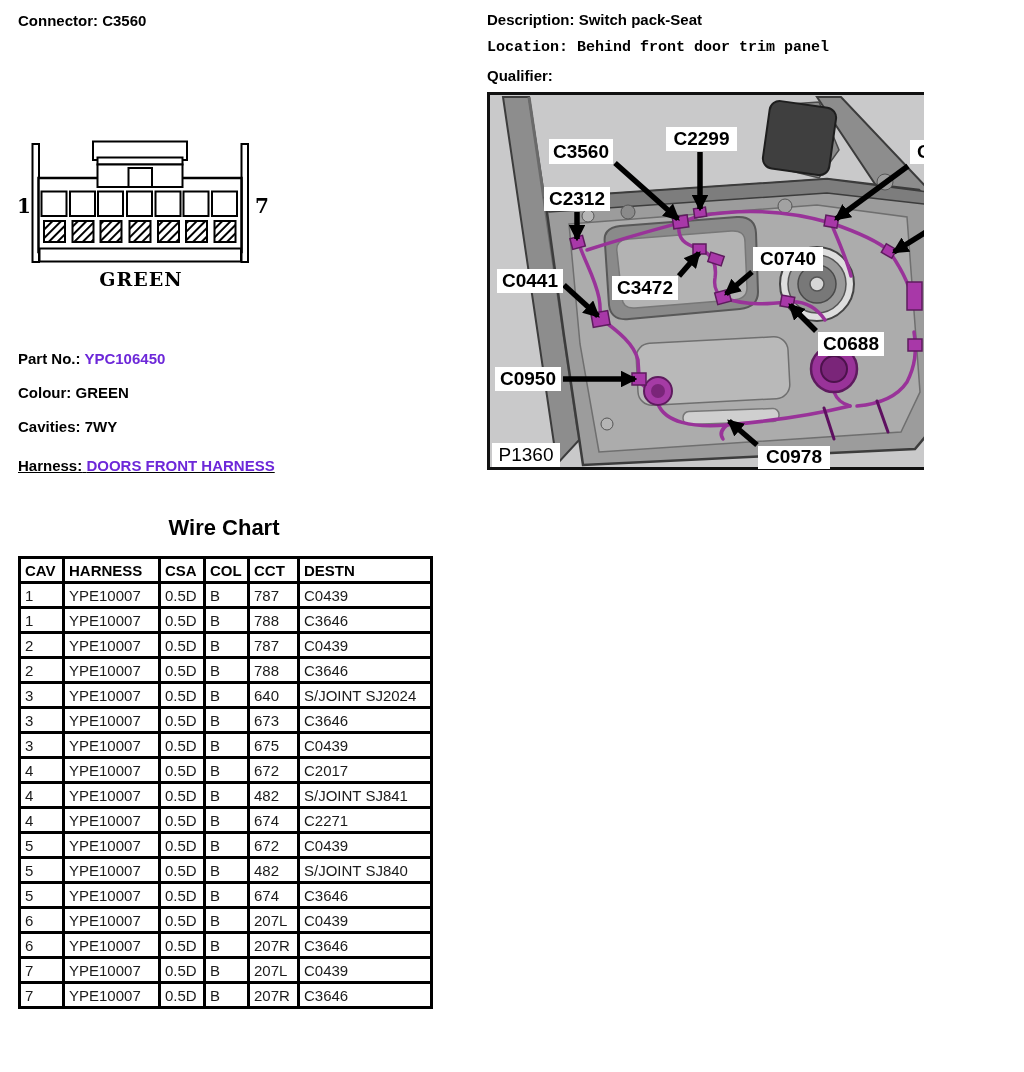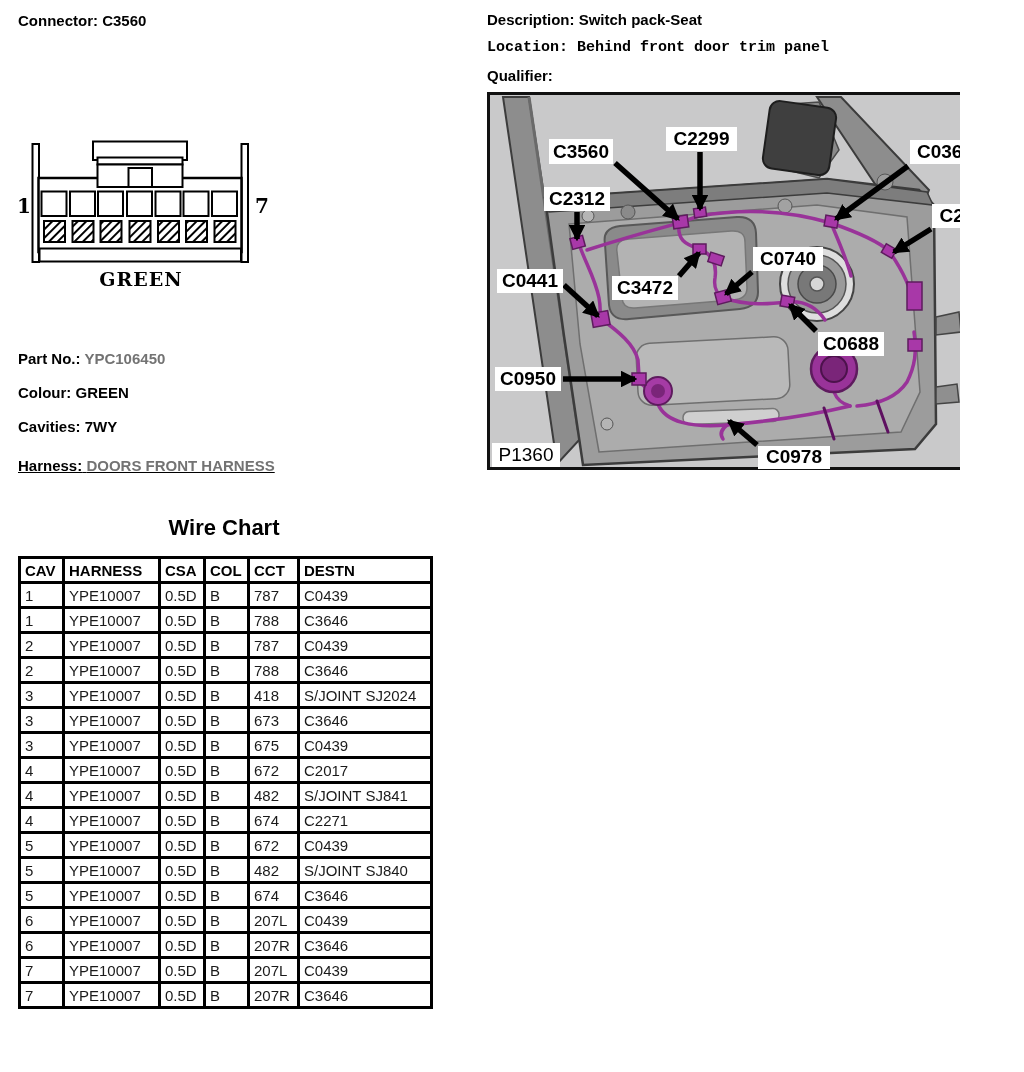--- a/index.html
+++ b/index.html
@@ -1,20 +1,20 @@
 <!DOCTYPE html>
 <html><head>
 <meta charset="utf-8">
 <style>
   html,body{margin:0;padding:0;background:#fff;}
   .page{position:relative;width:924px;height:1072px;background:#ffffff;
-        font-family:"Liberation Sans",sans-serif;color:#000;overflow:hidden;padding-left:36px;}
+        font-family:"Liberation Sans",sans-serif;color:#000;overflow:hidden;}
   .abs{position:absolute;}
   .hdr{font-size:15px;font-weight:bold;white-space:nowrap;}
-  .green{color:#737373;}
+  .green{color:#6d28d9;}
   .wire-title{left:18px;top:515px;width:412px;text-align:center;
               font-size:22px;font-weight:bold;}
   table.wire{border-collapse:collapse;table-layout:fixed;left:18px;top:556px;border-radius:12px;}
   .wire th,.wire td{border:3px solid #000;height:22px;font-size:15px;
       text-align:left;vertical-align:middle;padding:0 2px 0 4px;
       white-space:nowrap;overflow:hidden;font-family:"Liberation Sans",sans-serif;}
   .wire th{font-weight:bold;}
   .wire td{font-weight:normal;color:#1a1a1a;}
   svg text{font-family:"Liberation Sans",sans-serif;}
   svg text.serif{font-family:"DejaVu Serif","Liberation Serif",serif;}
@@ -297,21 +297,21 @@
           <td>0.5D</td>
           <td>B</td>
           <td>788</td>
           <td>C3646</td>
         </tr>
         <tr>
           <td>3</td>
           <td>YPE10007</td>
           <td>0.5D</td>
           <td>B</td>
-          <td>418</td>
+          <td>640</td>
           <td>S/JOINT SJ2024</td>
         </tr>
         <tr>
           <td>3</td>
           <td>YPE10007</td>
           <td>0.5D</td>
           <td>B</td>
           <td>673</td>
           <td>C3646</td>
         </tr>

